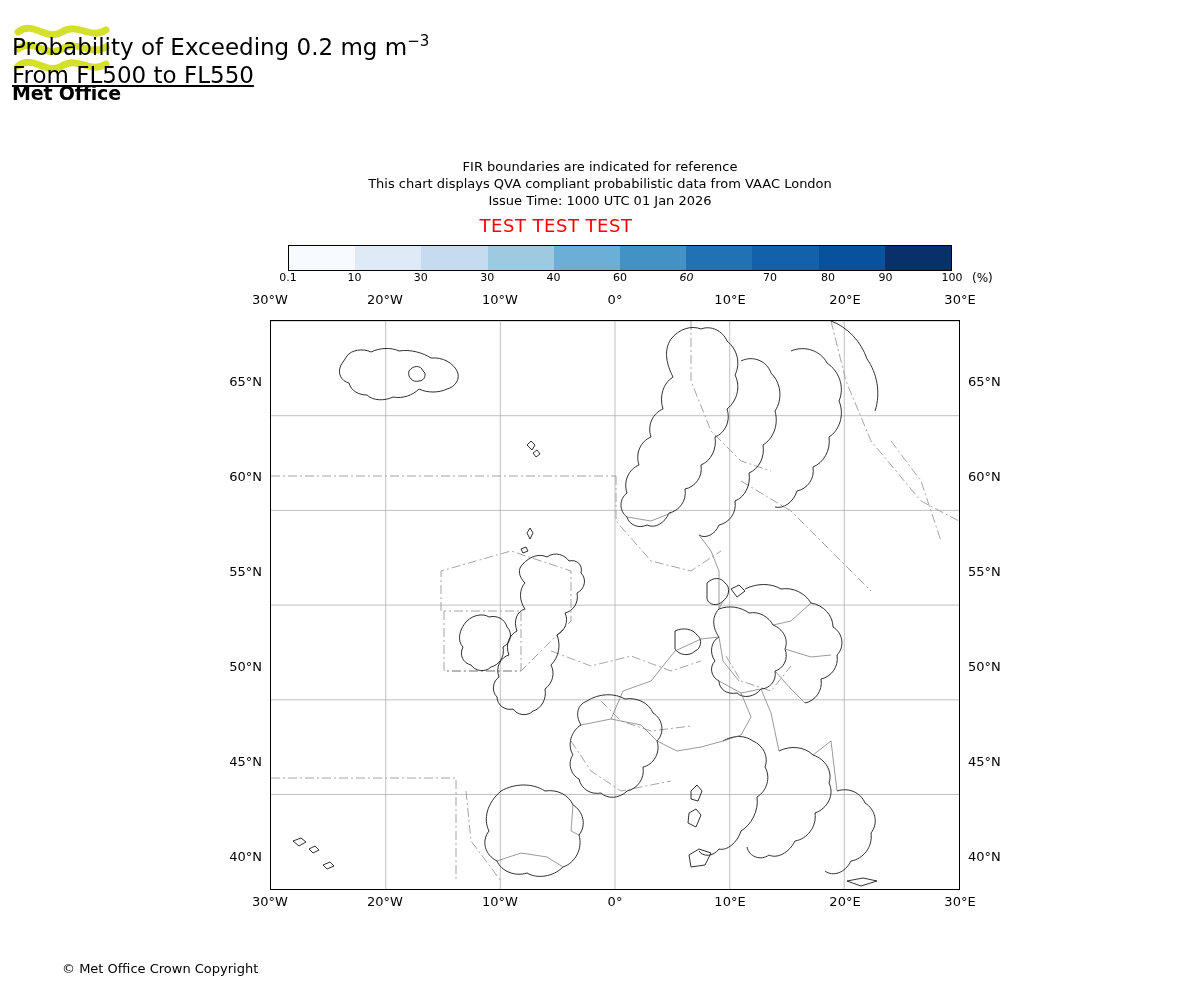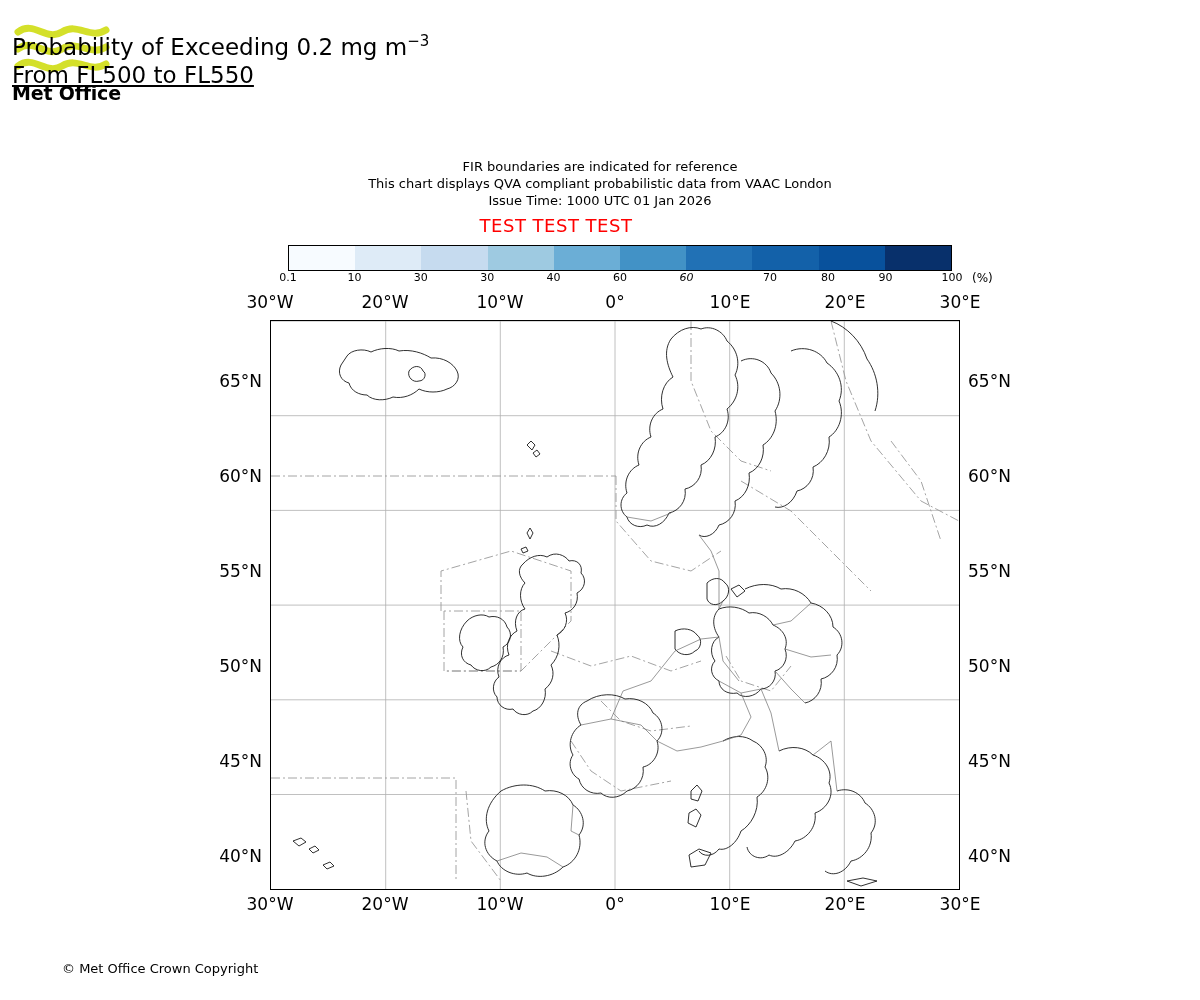--- a/index.html
+++ b/index.html
@@ -134,21 +134,21 @@
     box-sizing: border-box;
     overflow: hidden;
     background: #ffffff;
   }
   #map-area svg {
     display: block;
   }
 
   .axis-label {
     position: absolute;
-    font-size: 17px;
+    font-size: 13px;
     color: #000;
     white-space: nowrap;
   }
   .lon-top { transform: translateX(-50%); }
   .lon-bot { transform: translateX(-50%); }
   .lat-left { transform: translateY(-50%); }
   .lat-right { transform: translateY(-50%); }
 
   #copyright {
     position: absolute;

